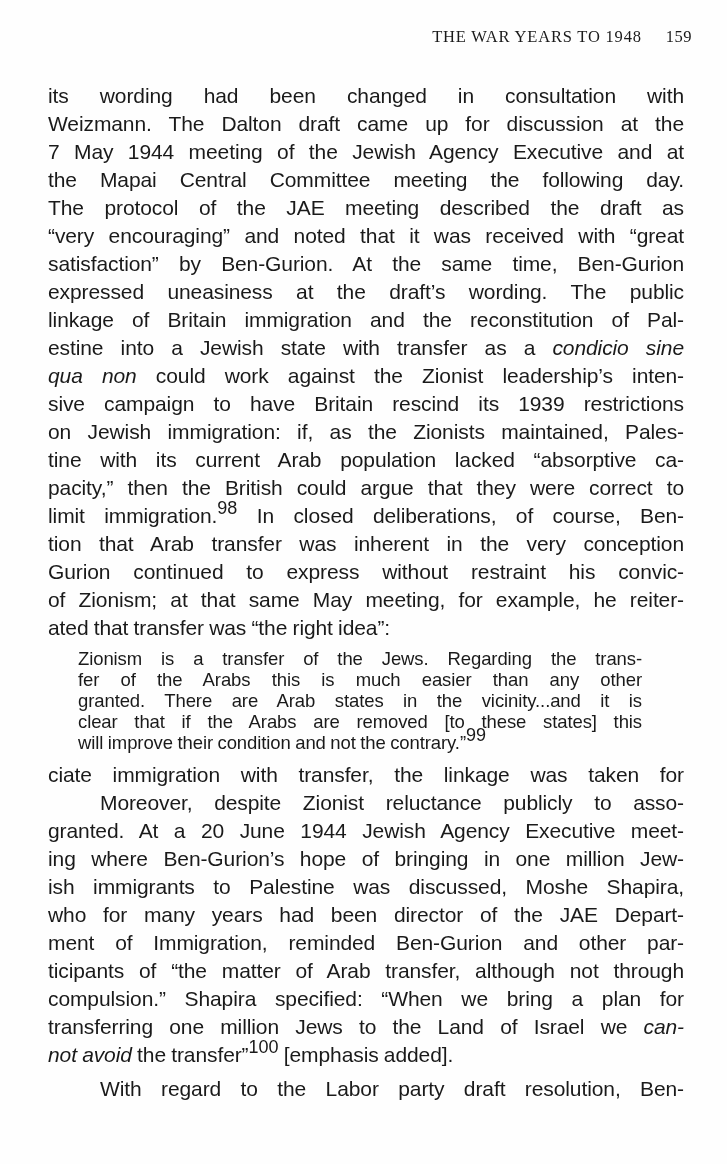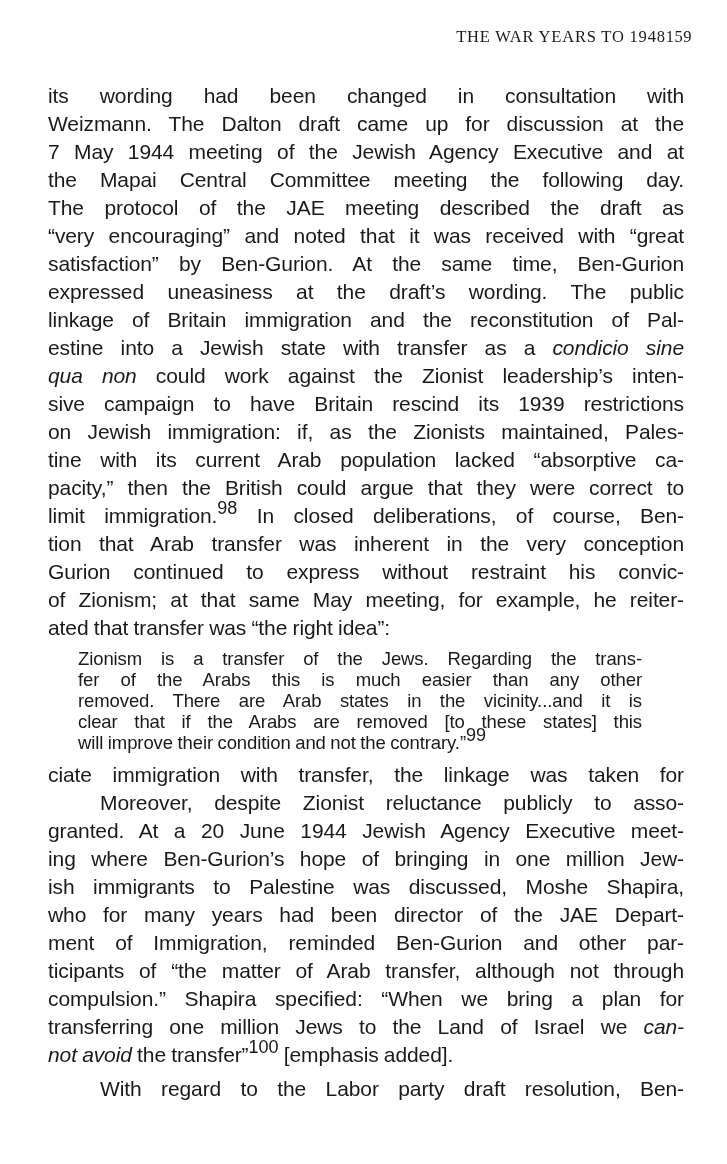--- a/index.html
+++ b/index.html
@@ -17,20 +17,21 @@
     position: absolute;
     top: 27px;
     right: 35px;
     font-family: "Liberation Serif", serif;
     font-size: 16.5px;
     letter-spacing: 0.8px;
     white-space: nowrap;
   }
   .running-header .pageno {
     display: inline-block;
+    margin-left: 24px;
     letter-spacing: 0.5px;
     font-family: Liberation Serif, serif;
   }
   .bodytext {
     position: absolute;
     left: 42px;
     top: 76px;
     width: 648px;
   }
   .para { margin: 6px; }
@@ -94,21 +95,21 @@
         <div class="line"><span>pacity,” then the British could argue that they were correct to</span></div>
         <div class="line"><span>limit immigration.</span><sup class="fnref">98</sup><span> In closed deliberations, of course, Ben-</span></div>
         <div class="line"><span>tion that Arab transfer was inherent in the very conception</span></div>
         <div class="line"><span>Gurion continued to express without restraint his convic-</span></div>
         <div class="line"><span>of Zionism; at that same May meeting, for example, he reiter-</span></div>
         <div class="line last"><span>ated that transfer was “the right idea”:</span></div>
       </div>
       <div class="para quote">
         <div class="line"><span>Zionism is a transfer of the Jews. Regarding the trans-</span></div>
         <div class="line"><span>fer of the Arabs this is much easier than any other</span></div>
-        <div class="line"><span>removed. There are Arab states in the vicinity...and it is</span></div>
+        <div class="line"><span>granted. There are Arab states in the vicinity...and it is</span></div>
         <div class="line"><span>clear that if the Arabs are removed [to these states] this</span></div>
         <div class="line last"><span>will improve their condition and not the contrary.”</span><sup class="fnref">99</sup></div>
       </div>
       <div class="para main p2">
         <div class="line"><span>ciate immigration with transfer, the linkage was taken for</span></div>
         <div class="line indent"><span>Moreover, despite Zionist reluctance publicly to asso-</span></div>
         <div class="line"><span>granted. At a 20 June 1944 Jewish Agency Executive meet-</span></div>
         <div class="line"><span>ing where Ben-Gurion’s hope of bringing in one million Jew-</span></div>
         <div class="line"><span>ish immigrants to Palestine was discussed, Moshe Shapira,</span></div>
         <div class="line"><span>who for many years had been director of the JAE Depart-</span></div>

